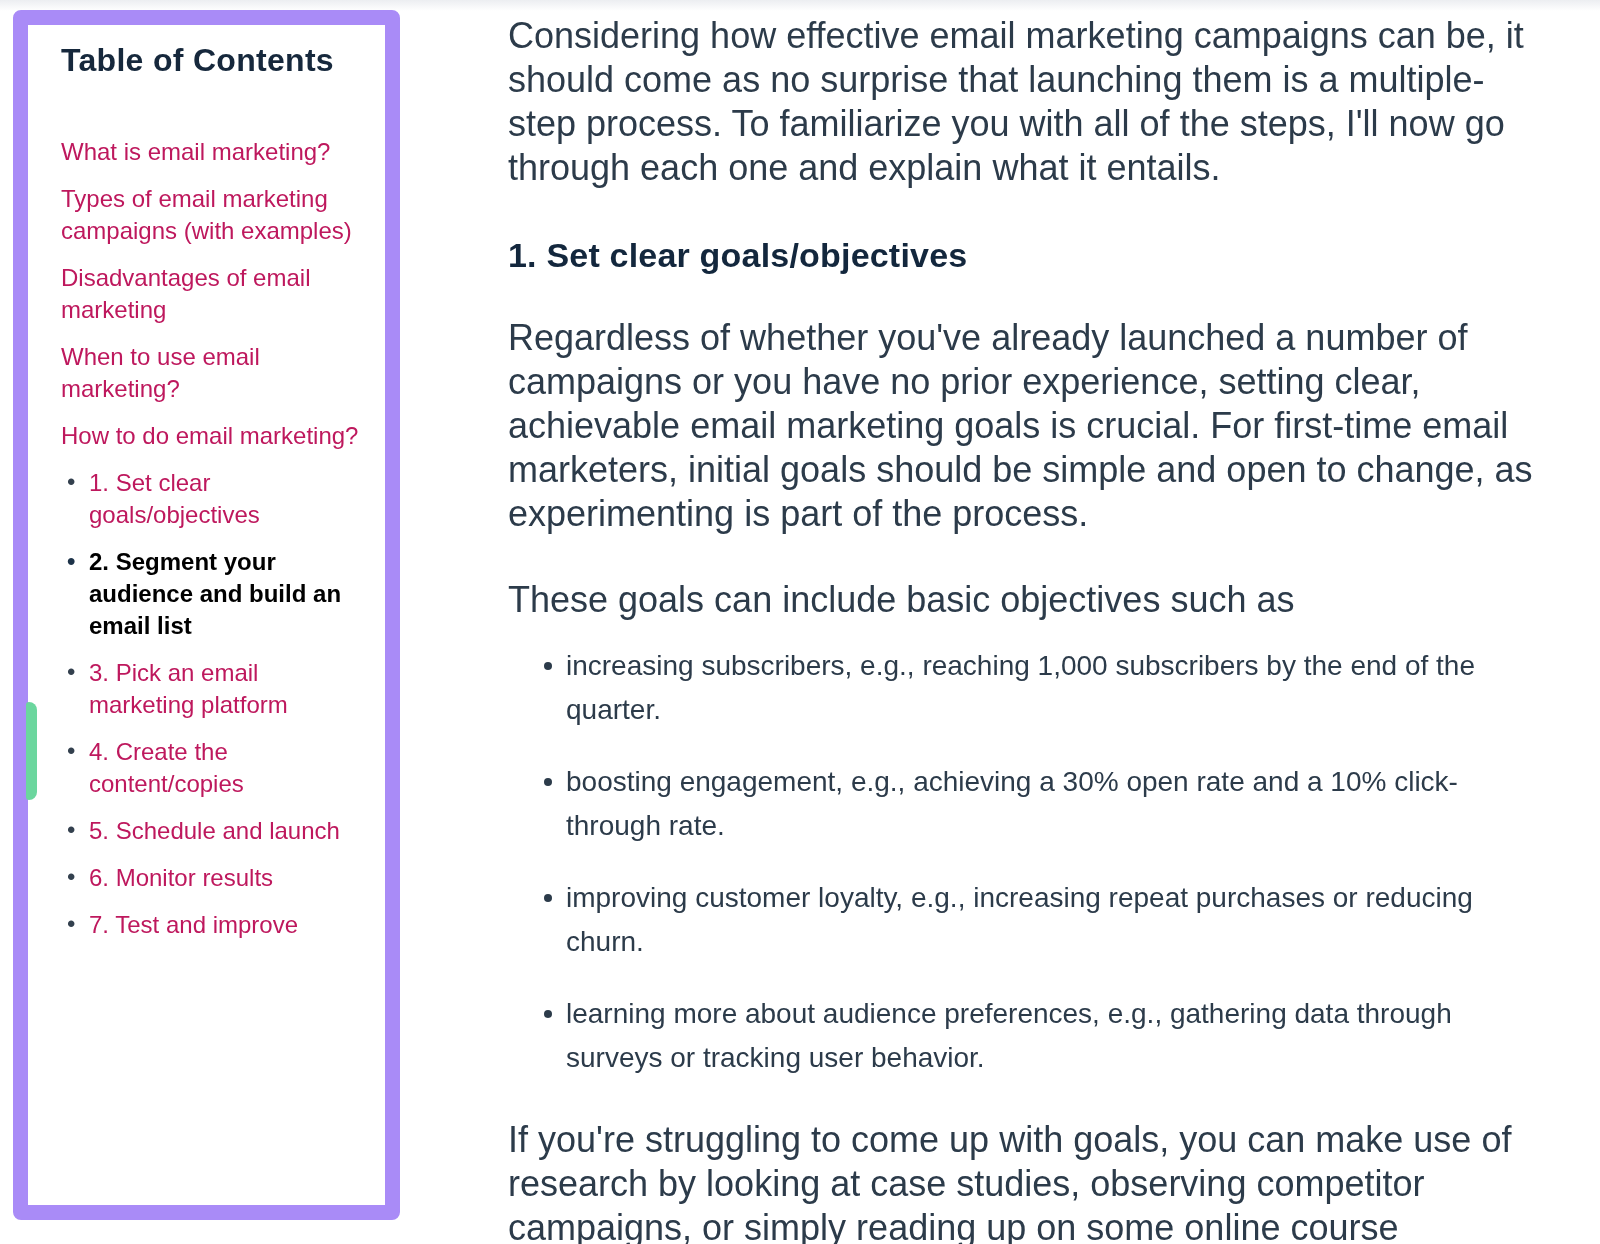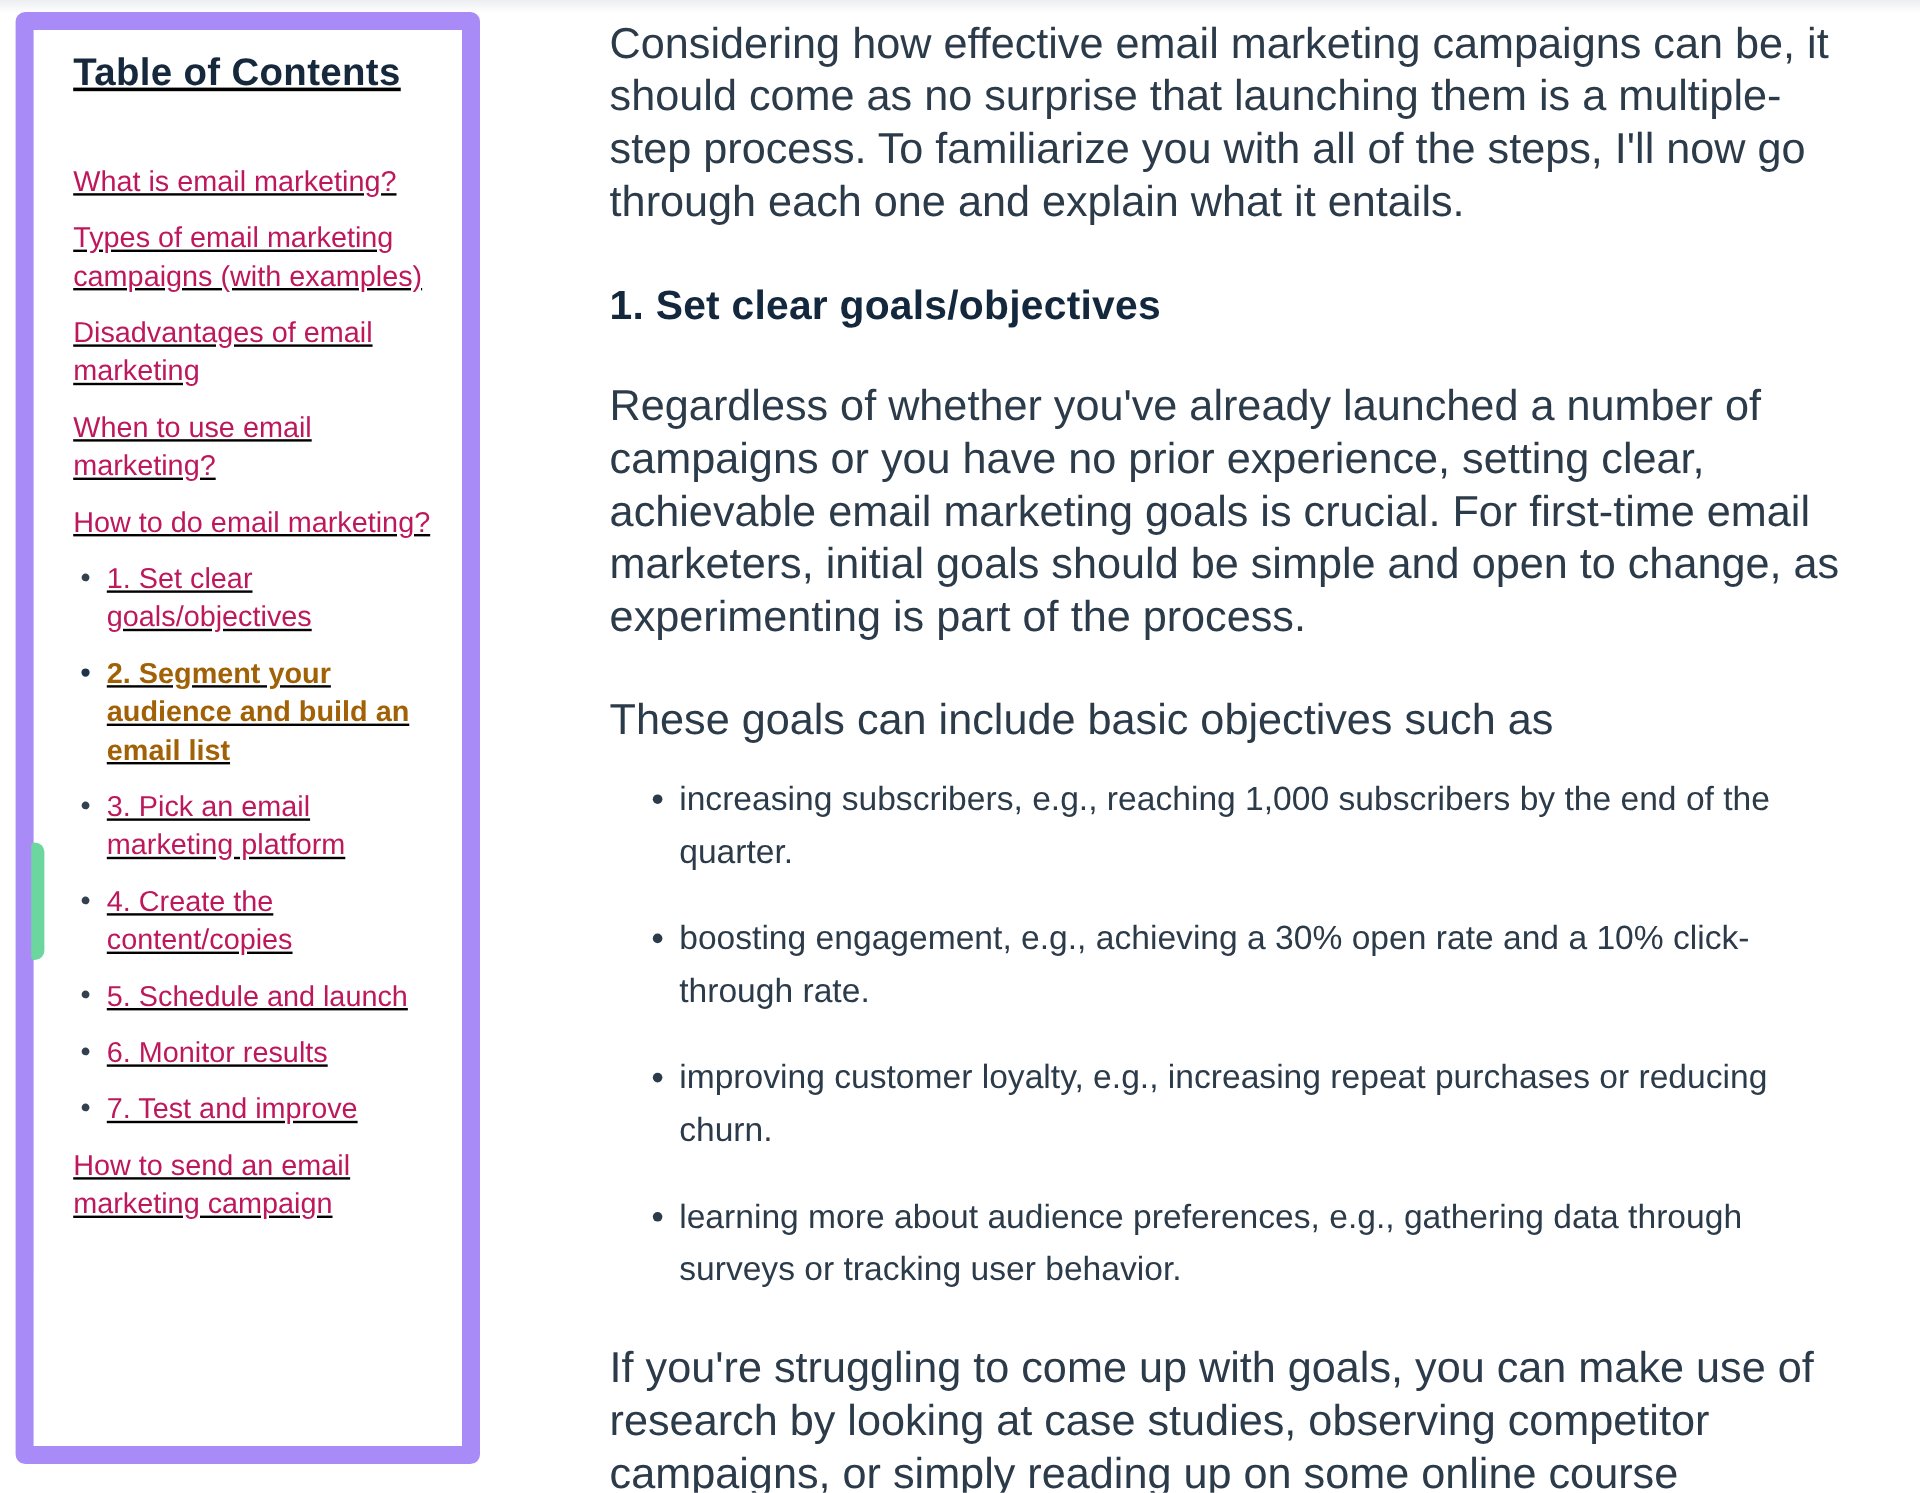--- a/index.html
+++ b/index.html
@@ -27,21 +27,20 @@
   
   .toc-panel {
     position: absolute;
     left: 13px; top: 10px;
     width: 387px; height: 1210px;
     box-sizing: border-box;
     border: 15px solid #a98bf7;
     border-radius: 8px;
     background: #ffffff;
     padding: 14px 16px 0 33px;
-    text-decoration: underline;
   }
   .toc-title {
     margin: 0;
     font-size: 32px;
     line-height: 42px;
     font-weight: 700;
     letter-spacing: 0.3px;
     color: #16283c;
   }
   .toc-nav { margin-top: 55px; }
@@ -58,21 +57,21 @@
   .toc-item.has-bullet { padding-left: 28px; }
   .toc-item.has-bullet::before {
     content: "\2022";
     position: absolute;
     left: 6px; top: -1px;
     color: #33404e;
     font-size: 24px;
   }
   .toc-item.is-active {
     font-weight: 700;
-    color: #a16207;
+    color: #000000;
   }
   .toc-item.is-active::before { color: #1d3349; }
 
   
   .active-marker {
     position: absolute;
     left: 26px; top: 702px;
     width: 11px; height: 98px;
     background: #6bd69e;
     border-radius: 3px 8px 8px 3px;
@@ -137,21 +136,20 @@
     <a class="toc-item">Disadvantages of email marketing</a>
     <a class="toc-item">When to use email marketing?</a>
     <a class="toc-item">How to do email marketing?</a>
     <a class="toc-item has-bullet">1. Set clear goals/objectives</a>
     <a class="toc-item has-bullet is-active">2. Segment your audience and build an email list</a>
     <a class="toc-item has-bullet">3. Pick an email marketing platform</a>
     <a class="toc-item has-bullet">4. Create the content/copies</a>
     <a class="toc-item has-bullet">5. Schedule and launch</a>
     <a class="toc-item has-bullet">6. Monitor results</a>
     <a class="toc-item has-bullet">7. Test and improve</a>
-    <a class="toc-item">How to send an email marketing campaign</a>
   </nav>
 </aside>
 
 <div class="active-marker"></div>
 
 <main class="article">
   <p>Considering how effective email marketing campaigns can be, it should come as no surprise that launching them is a multiple-step process. To familiarize you with all of the steps, I'll now go through each one and explain what it entails.</p>
   <h1 class="section-heading">1. Set clear goals/objectives</h1>
   <p>Regardless of whether you've already launched a number of campaigns or you have no prior experience, setting clear, achievable email marketing goals is crucial. For first-time email marketers, initial goals should be simple and open to change, as experimenting is part of the process.</p>
   <p>These goals can include basic objectives such as</p>

